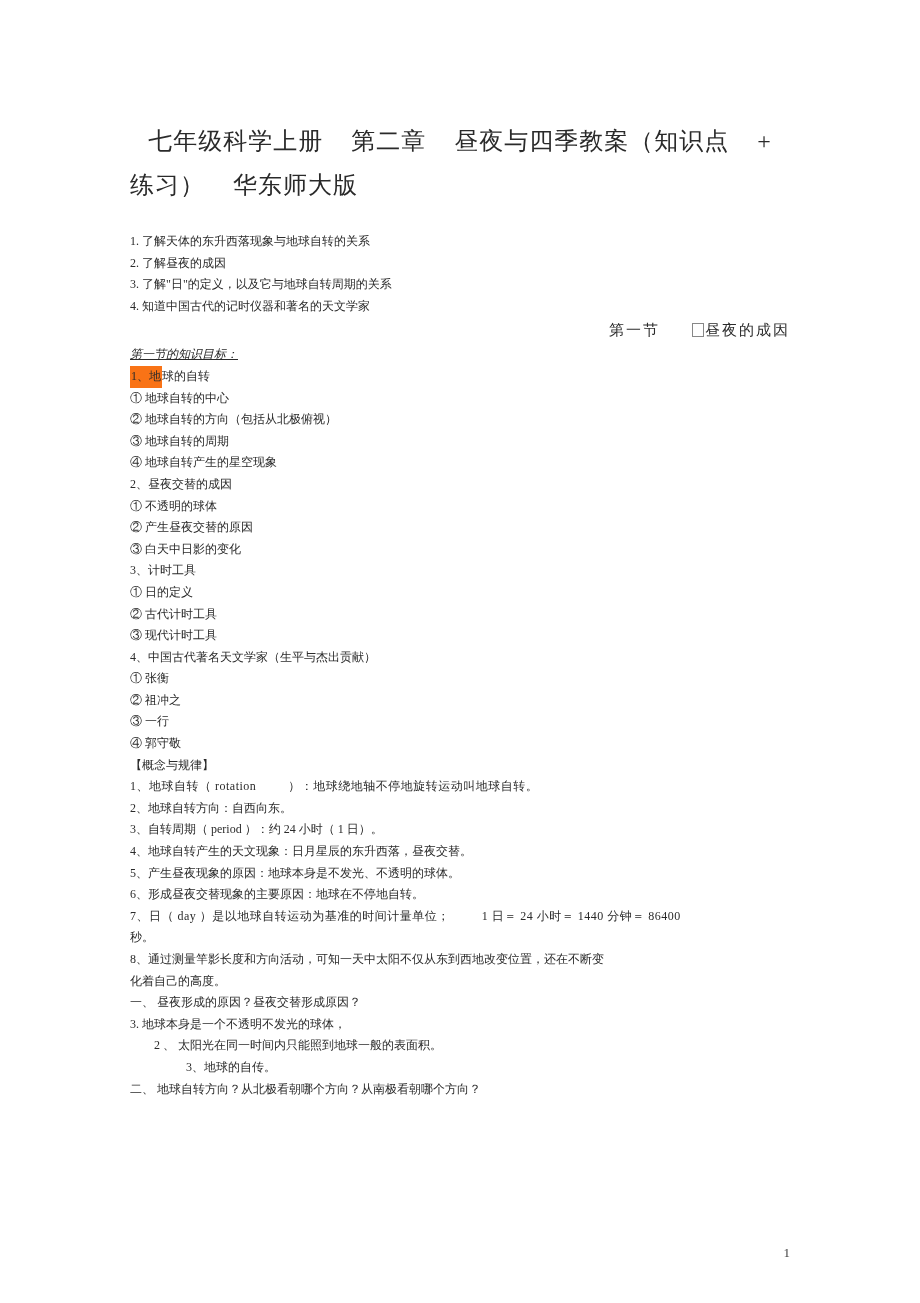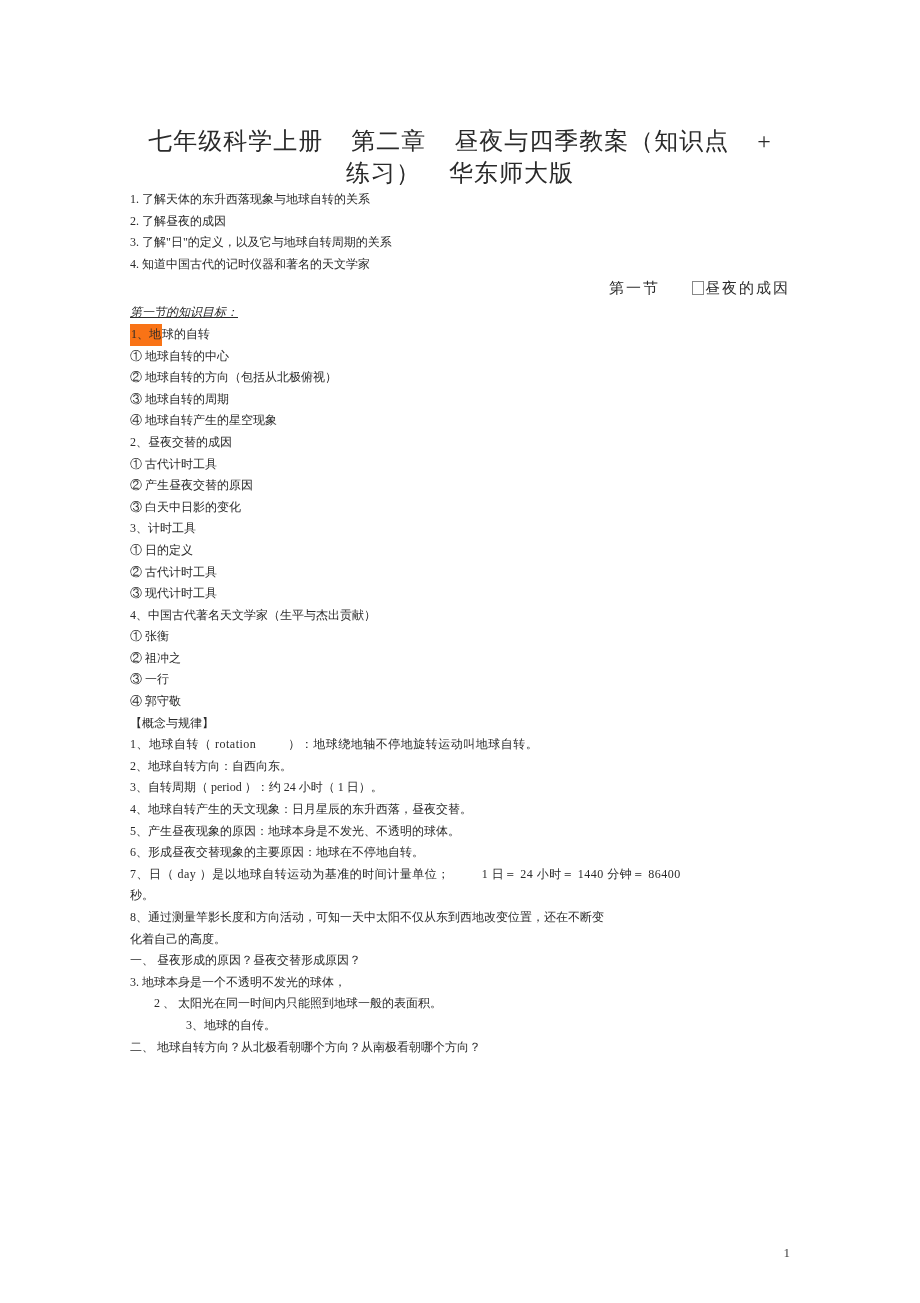--- a/index.html
+++ b/index.html
@@ -14,27 +14,27 @@
       font-family: "SimSun", "宋体", serif;
       font-size: 15px;
       color: #2a2a2a;
       padding: 125px 130px 30px 130px;
       position: relative;
     }
     .title-line1 {
       font-size: 24px;
       text-align: center;
       letter-spacing: 1px;
-      margin-bottom: 0;
+      margin-bottom: 12px;
     }
     .title-line2 {
       font-size: 24px;
-      text-align: center;
+      text-align: left;
       letter-spacing: 1px;
-      margin-bottom: 0;
+      margin-bottom: 30px;
     }
     .title-gap {
       display: inline-block;
       width: 28px;
     }
     .p {
       line-height: 1.8;
       font-size: 12px;
     }
     .section-header {
@@ -102,21 +102,21 @@
 </div>
 
 <div class="p"><span class="underlined">第一节的知识目标：</span></div>
 
 <div class="p"><span class="highlight-box">1、地</span><span>球的自转</span></div>
 <div class="p">① 地球自转的中心</div>
 <div class="p">② 地球自转的方向（包括从北极俯视）</div>
 <div class="p">③ 地球自转的周期</div>
 <div class="p">④ 地球自转产生的星空现象</div>
 <div class="p">2、昼夜交替的成因</div>
-<div class="p">① 古代计时工具</div>
+<div class="p">① 不透明的球体</div>
 <div class="p">② 产生昼夜交替的原因</div>
 <div class="p">③ 白天中日影的变化</div>
 <div class="p">3、计时工具</div>
 <div class="p">① 日的定义</div>
 <div class="p">② 古代计时工具</div>
 <div class="p">③ 现代计时工具</div>
 <div class="p">4、中国古代著名天文学家（生平与杰出贡献）</div>
 <div class="p">① 张衡</div>
 <div class="p">② 祖冲之</div>
 <div class="p">③ 一行</div>

